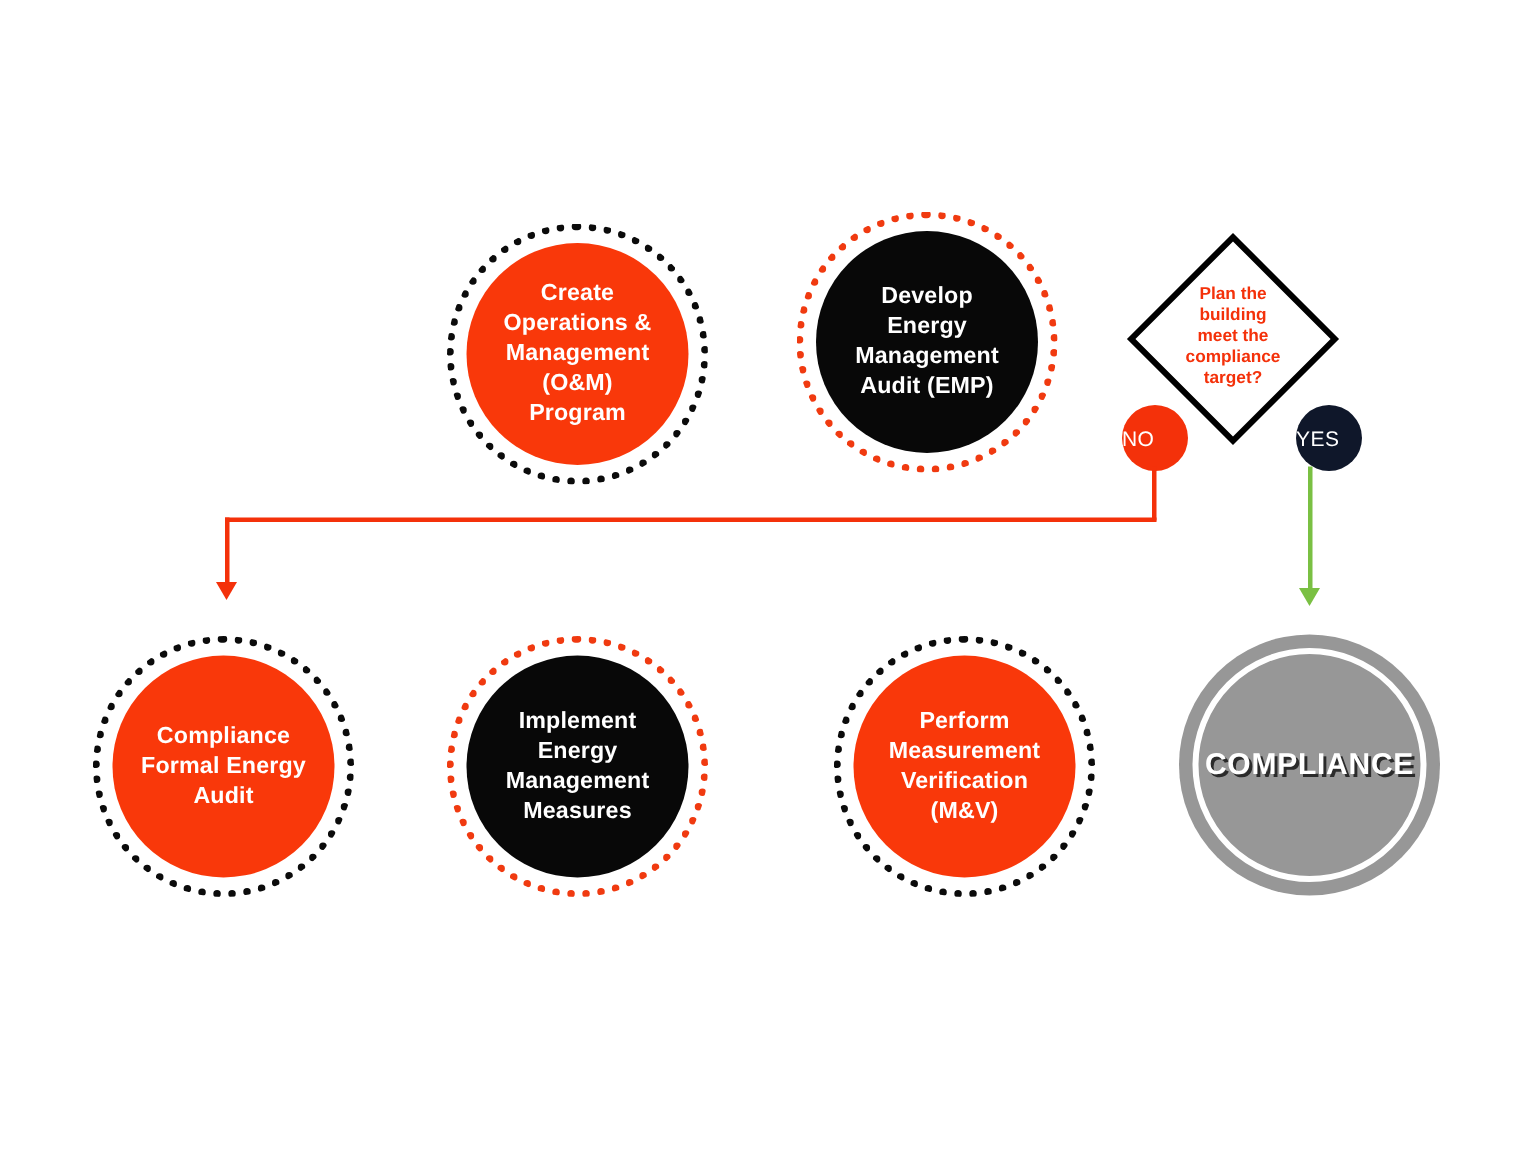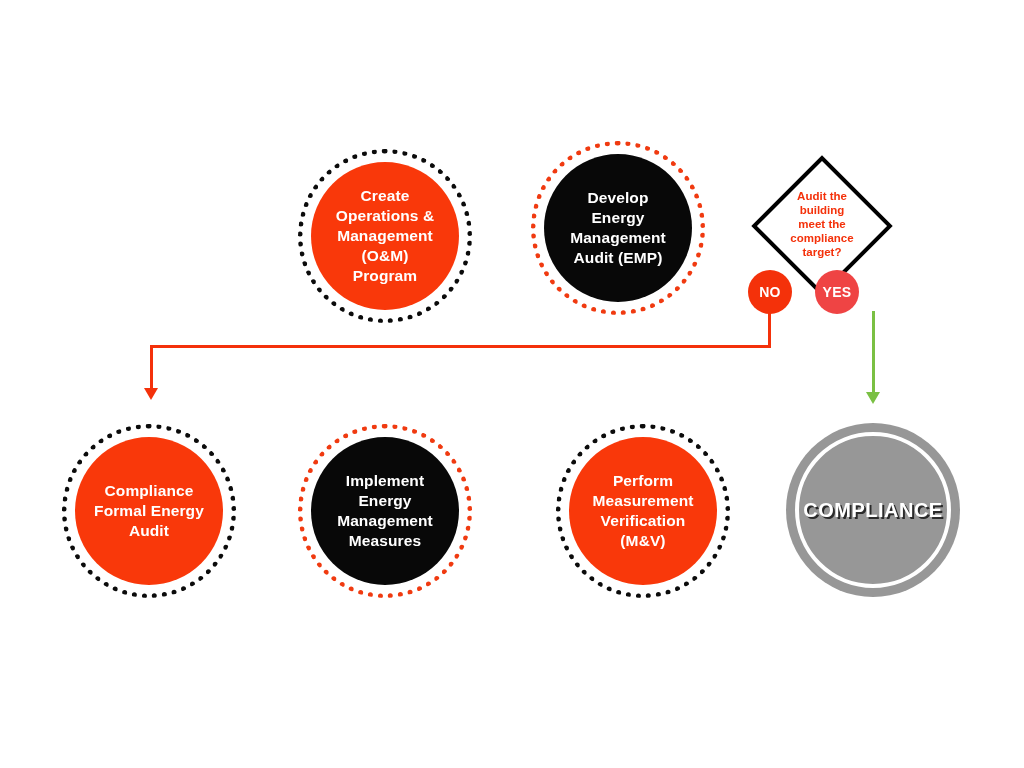--- a/index.html
+++ b/index.html
@@ -104,28 +104,27 @@
   }
 
   
   .badge {
     position: absolute;
     width: 44px;
     height: 44px;
     border-radius: 50%;
     display: flex;
     align-items: center;
-    justify-content: center;
     color: #ffffff;
-    font-weight: bold;
+    font-weight: normal;
     font-size: 14px;
     letter-spacing: 0.3px;
   }
   #badge-no  { left: 748px; top: 270px; background: #f4310a; }
-  #badge-yes { left: 815px; top: 270px; background: #ef4444; }
+  #badge-yes { left: 864px; top: 270px; background: #0f172a; }
 
   
   .conn { position: absolute; background: #f4310a; }
   #no-line-v1 { left: 768px; top: 311px; width: 3px; height: 36px; }
   #no-line-h  { left: 150px; top: 345px; width: 621px; height: 3px; }
   #no-line-v2 { left: 150px; top: 345px; width: 3px; height: 45px; }
   #no-arrow {
     position: absolute;
     left: 144px;
     top: 388px;
@@ -205,21 +204,21 @@
     <div class="ring ring-orange"></div>
     <div class="disc disc-black"></div>
     <div class="label">Develop
 Energy
 Management
 Audit (EMP)</div>
   </div>
 
   <div id="decision">
     <div class="diamond-shape"></div>
-    <div class="diamond-text">Audit the
+    <div class="diamond-text">Plan the
 building
 meet the
 compliance
 target?</div>
   </div>
 
   <div class="badge" id="badge-no">
     <span>NO</span>
   </div>
   <div class="badge" id="badge-yes">

